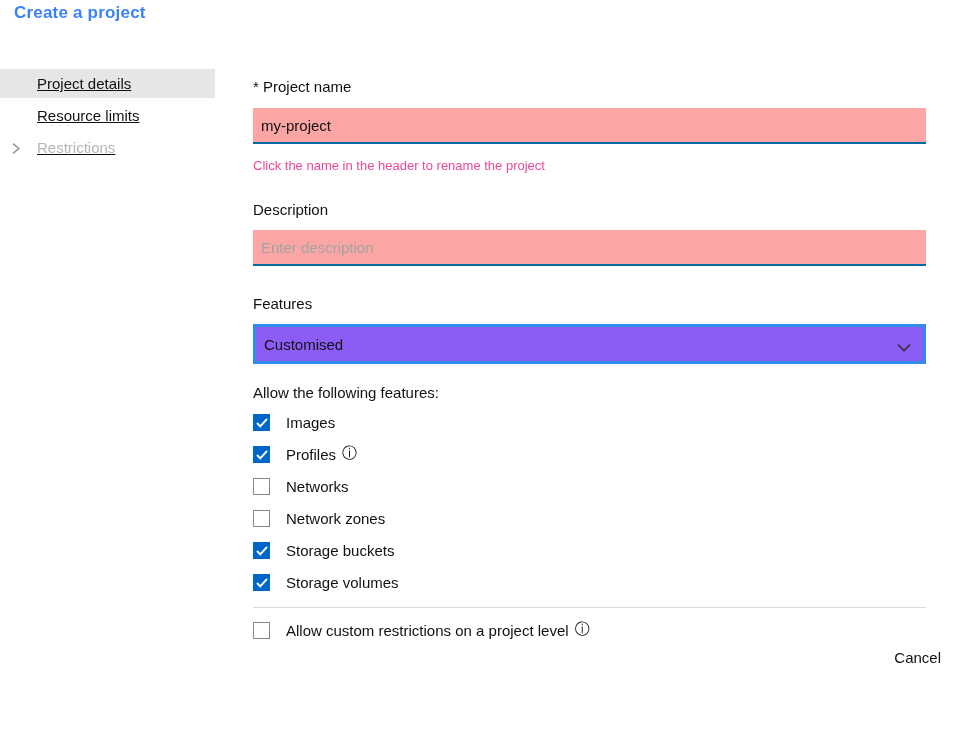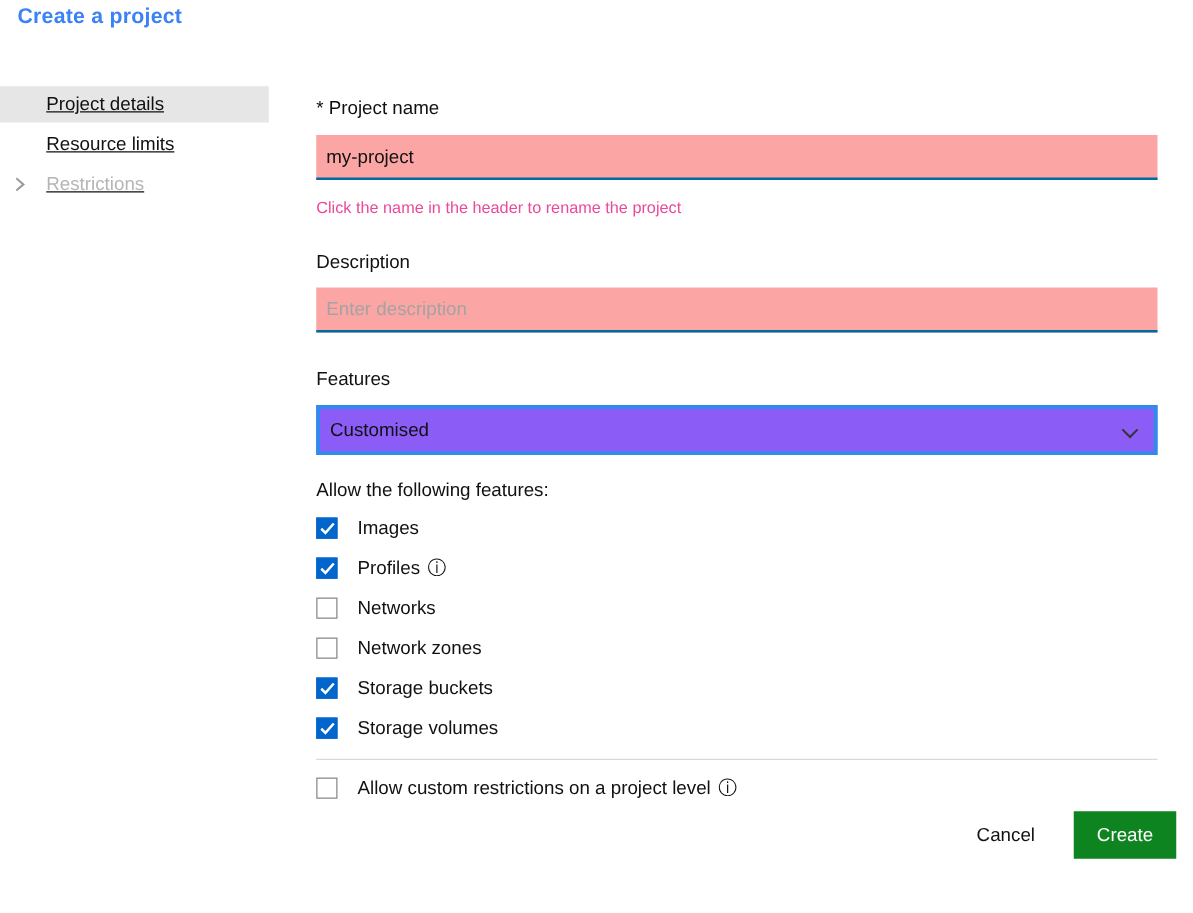--- a/index.html
+++ b/index.html
@@ -91,21 +91,21 @@
     border: 1px solid #888888;
     display: inline-flex;
     align-items: center;
     justify-content: center;
     cursor: pointer;
     flex: 0 0 auto;
   }
   .checkbox svg { display: none; }
   .checkbox.checked { background: #0066cc; border-color: #0066cc; }
   .checkbox.checked svg { display: block; }
-  .check-label { display: inline-flex; align-items: center; gap: 6px; cursor: pointer; }
+  .check-label { display: inline-flex; gap: 6px; cursor: pointer; }
   .info-icon {
     font-size: 15px; line-height: 1; color: #111;
     font-family: "DejaVu Sans", sans-serif;
     cursor: pointer;
   }
 
   .divider {
     position: absolute; left: 253px; top: 607px; width: 673px; height: 0;
     border-top: 1px solid #d9d9d9;
   }
@@ -242,14 +242,13 @@
     
   </span>
   <span class="check-label">
     <span>Allow custom restrictions on a project level</span>
     <span class="info-icon">ⓘ</span>
   </span>
 </div>
 
 <div class="footer">
   <button class="btn-cancel">Cancel</button>
-  <button class="btn-create">Create</button>
 </div>
 
 </body></html>

